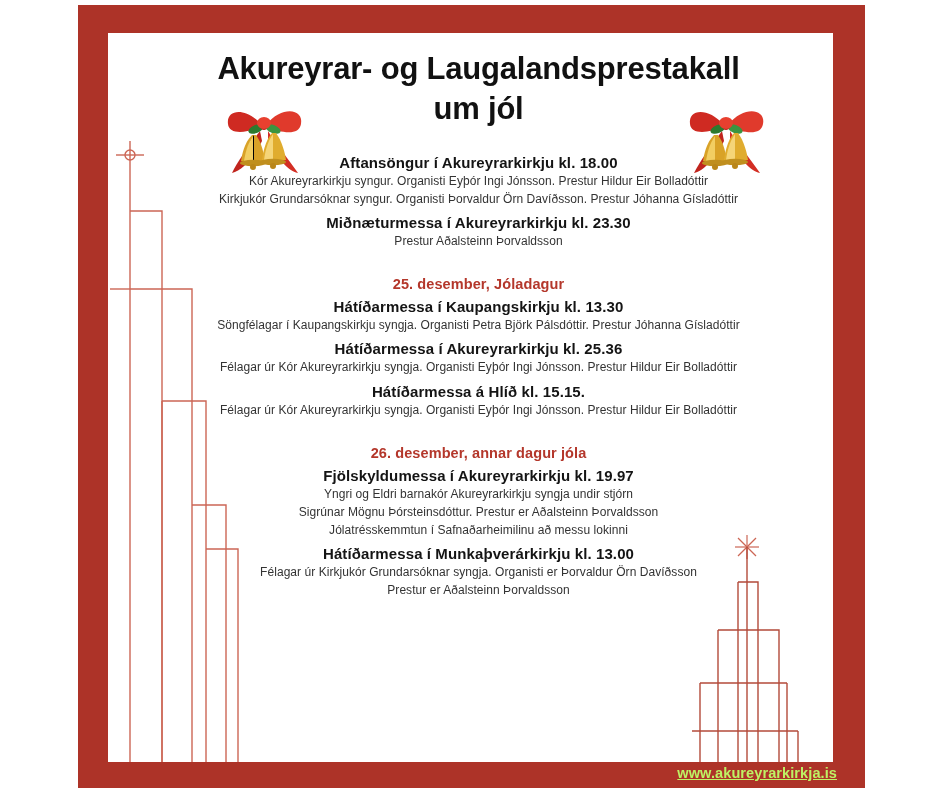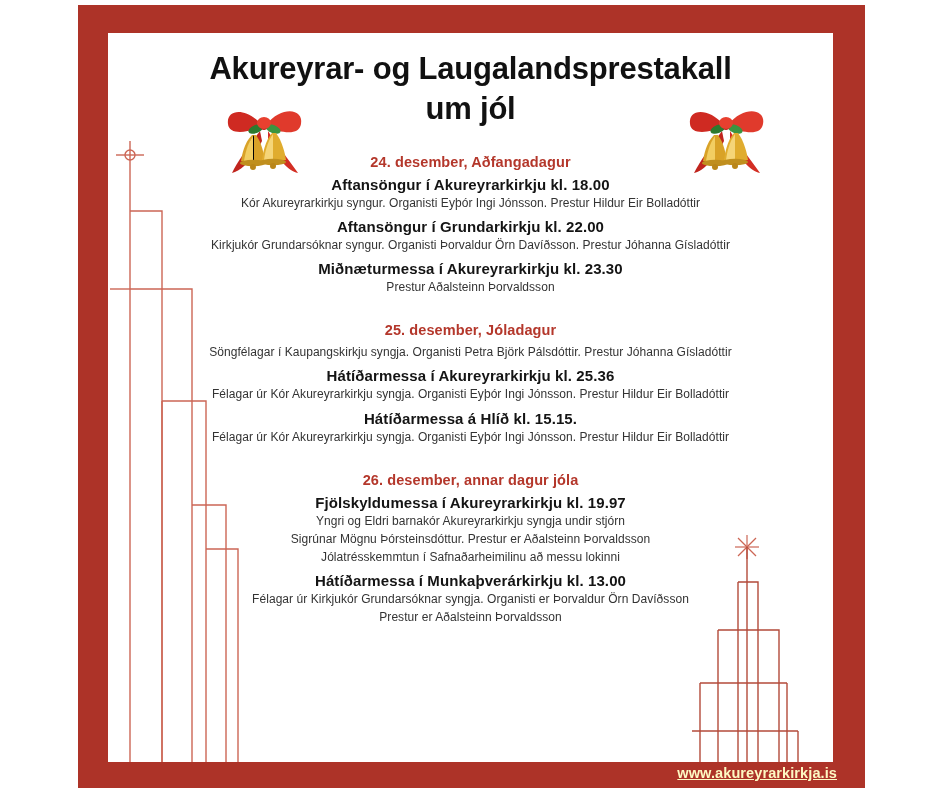--- a/index.html
+++ b/index.html
@@ -58,20 +58,21 @@
   .bells-right { left: 570px; top: 58px; }
 
   
   .content {
     position: absolute;
     left: 0;
     top: 0;
     width: 725px;
     height: 611px;
     text-align: center;
+    padding-left: 8px;
   }
 
   .title {
     margin: 0;
     padding: 16px 40px 0 40px;
     font-size: 31px;
     font-weight: bold;
     line-height: 1.28;
     color: #111111;
     letter-spacing: -0.2px;
@@ -110,21 +111,21 @@
   }
 
   
   .footer {
     position: absolute;
     right: 28px;
     bottom: 6px;
     z-index: 5;
   }
   .footer-url {
-    color: #fef9c3;
+    color: #bef264;
     font-size: 14.5px;
     font-weight: bold;
     text-decoration: underline;
     letter-spacing: 0.1px;
   }
 </style>
 </head>
 <body>
 
 <div class="poster">
@@ -222,30 +223,29 @@
     </svg>
 
     <div class="content">
       <h1 class="title">
         <span>Akureyrar- og Laugalandsprestakall</span><br>
         <span>um jól</span>
       </h1>
 
       <div id="sections-host">
           <div class="section">
-            <div class="date-head">24. desember, Aðfangadagur</div>
             <div class="event-title">Aftansöngur í Akureyrarkirkju kl. 18.00</div>
             <div class="event-detail">Kór Akureyrarkirkju syngur. Organisti Eyþór Ingi Jónsson. Prestur Hildur Eir Bolladóttir</div>
-            <div class="event-title">Aftansöngur í Grundarkirkju kl. 22.00</div>
             <div class="event-detail">Kirkjukór Grundarsóknar syngur. Organisti Þorvaldur Örn Davíðsson. Prestur Jóhanna Gísladóttir</div>
             <div class="event-title">Miðnæturmessa í Akureyrarkirkju kl. 23.30</div>
             <div class="event-detail">Prestur Aðalsteinn Þorvaldsson</div>
           </div>
           <div class="section">
             <div class="date-head">25. desember, Jóladagur</div>
+            <div class="event-title">Hátíðarmessa í Kaupangskirkju kl. 13.30</div>
             <div class="event-detail">Söngfélagar í Kaupangskirkju syngja. Organisti Petra Björk Pálsdóttir. Prestur Jóhanna Gísladóttir</div>
             <div class="event-title">Hátíðarmessa í Akureyrarkirkju kl. 25.36</div>
             <div class="event-detail">Félagar úr Kór Akureyrarkirkju syngja. Organisti Eyþór Ingi Jónsson. Prestur Hildur Eir Bolladóttir</div>
             <div class="event-title">Hátíðarmessa á Hlíð kl. 15.15.</div>
             <div class="event-detail">Félagar úr Kór Akureyrarkirkju syngja. Organisti Eyþór Ingi Jónsson. Prestur Hildur Eir Bolladóttir</div>
           </div>
           <div class="section">
             <div class="date-head">26. desember, annar dagur jóla</div>
             <div class="event-title">Fjölskyldumessa í Akureyrarkirkju kl. 19.97</div>
             <div class="event-detail">Yngri og Eldri barnakór Akureyrarkirkju syngja undir stjórn</div>

